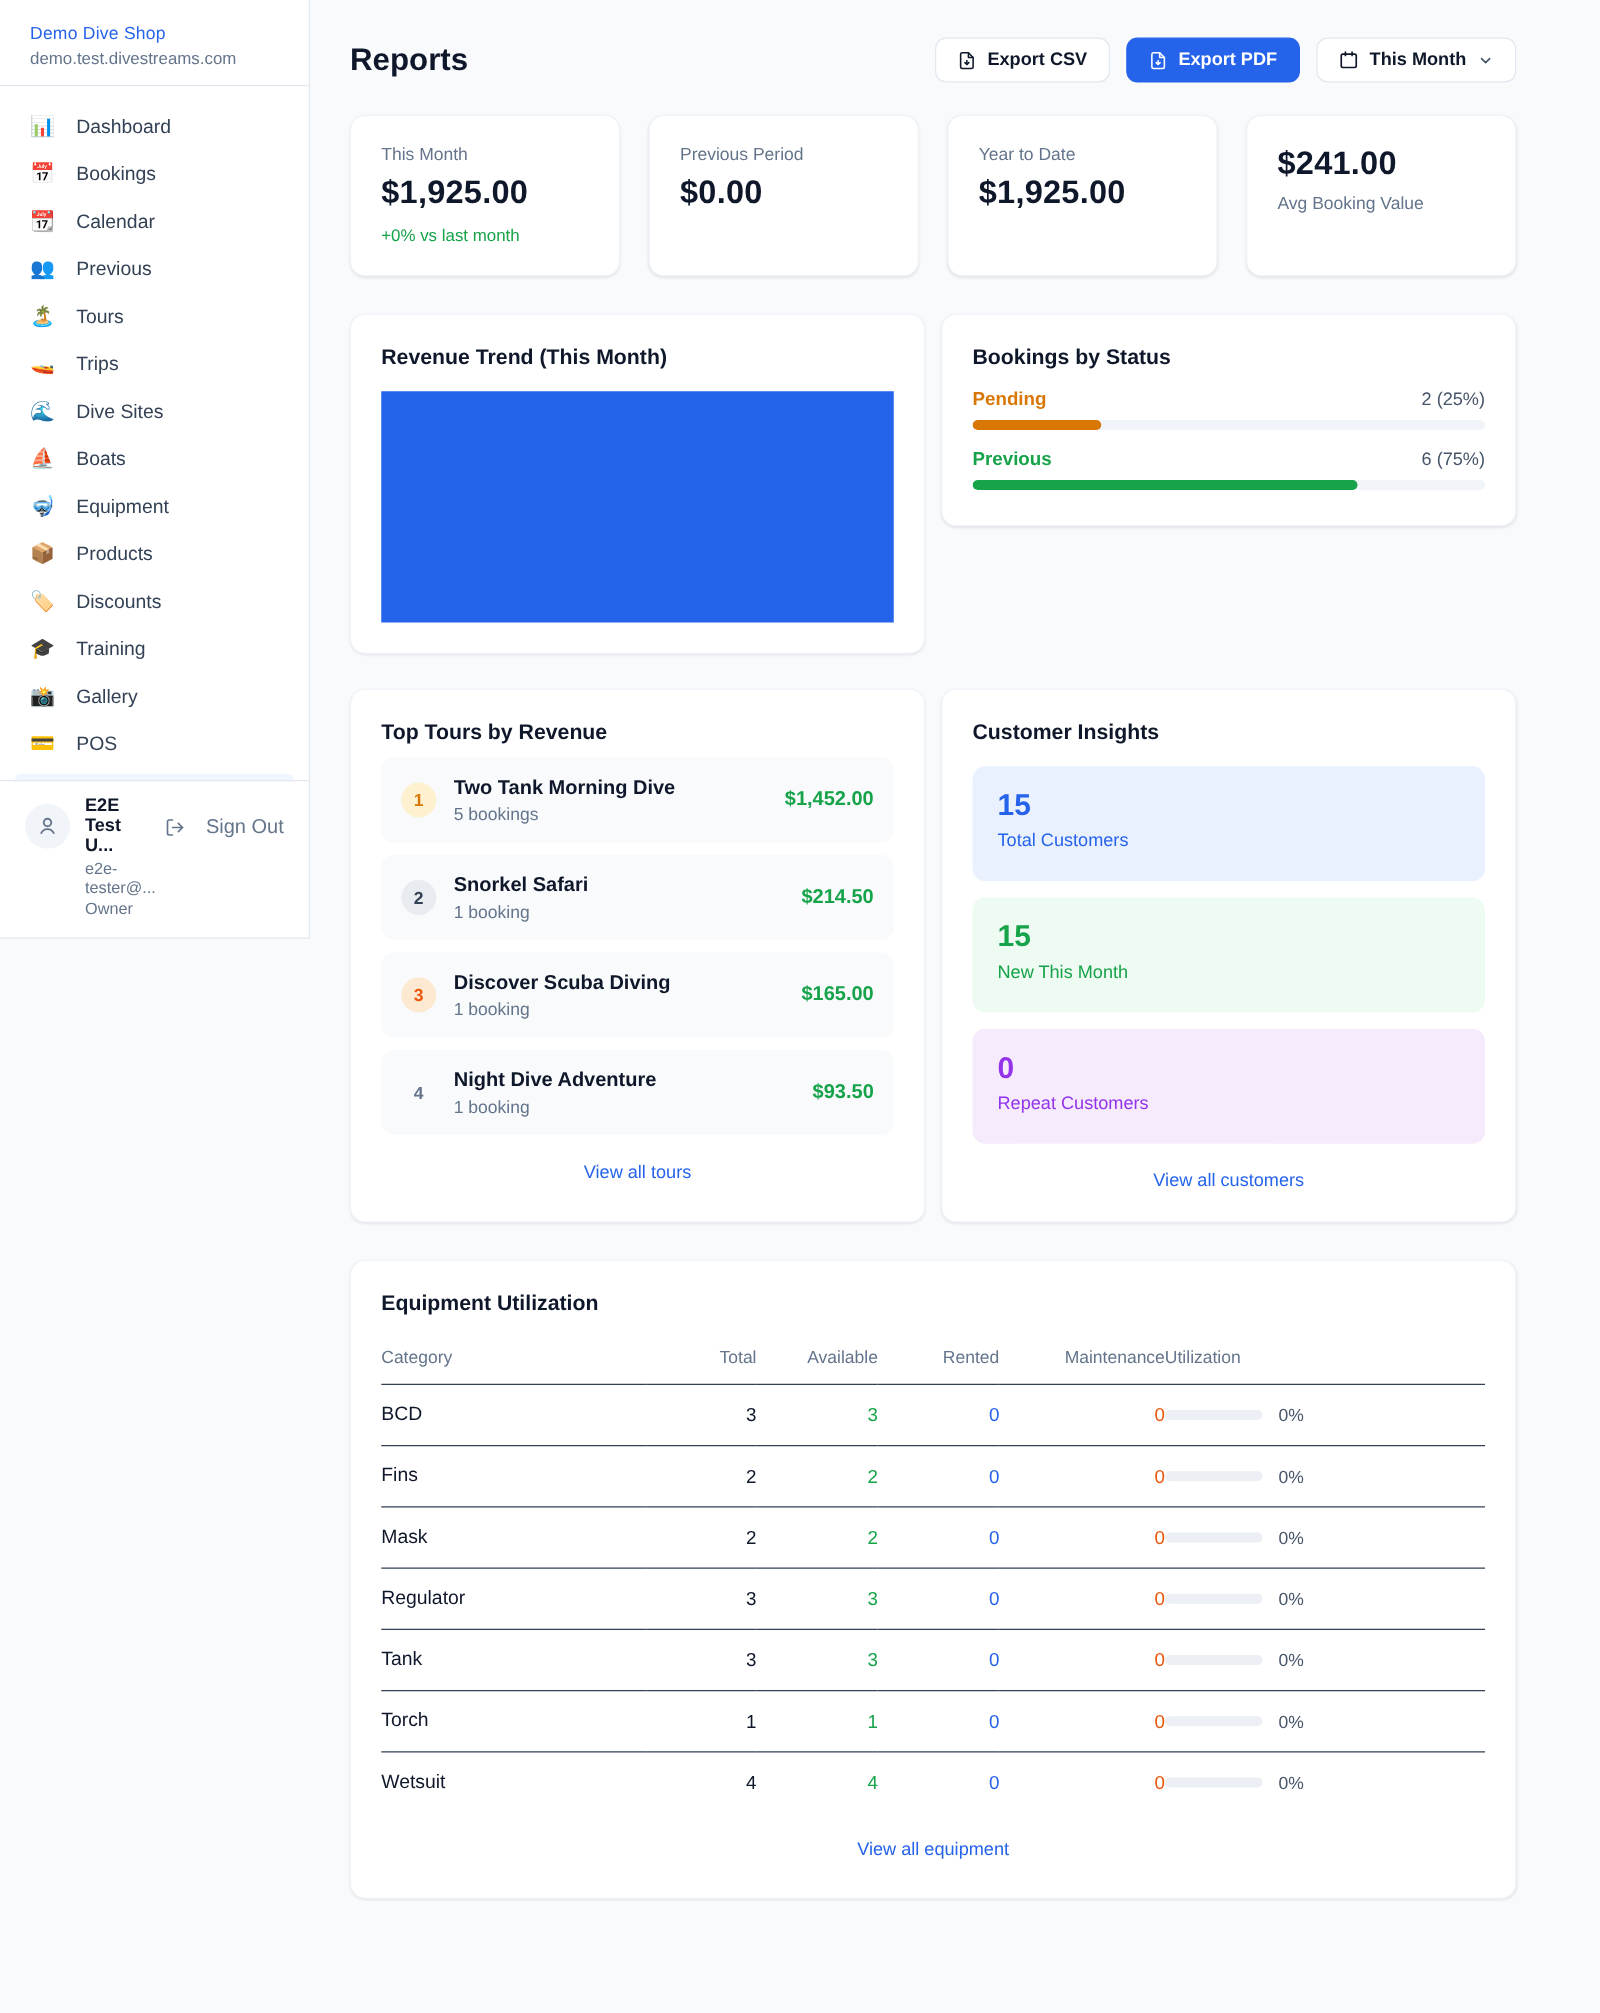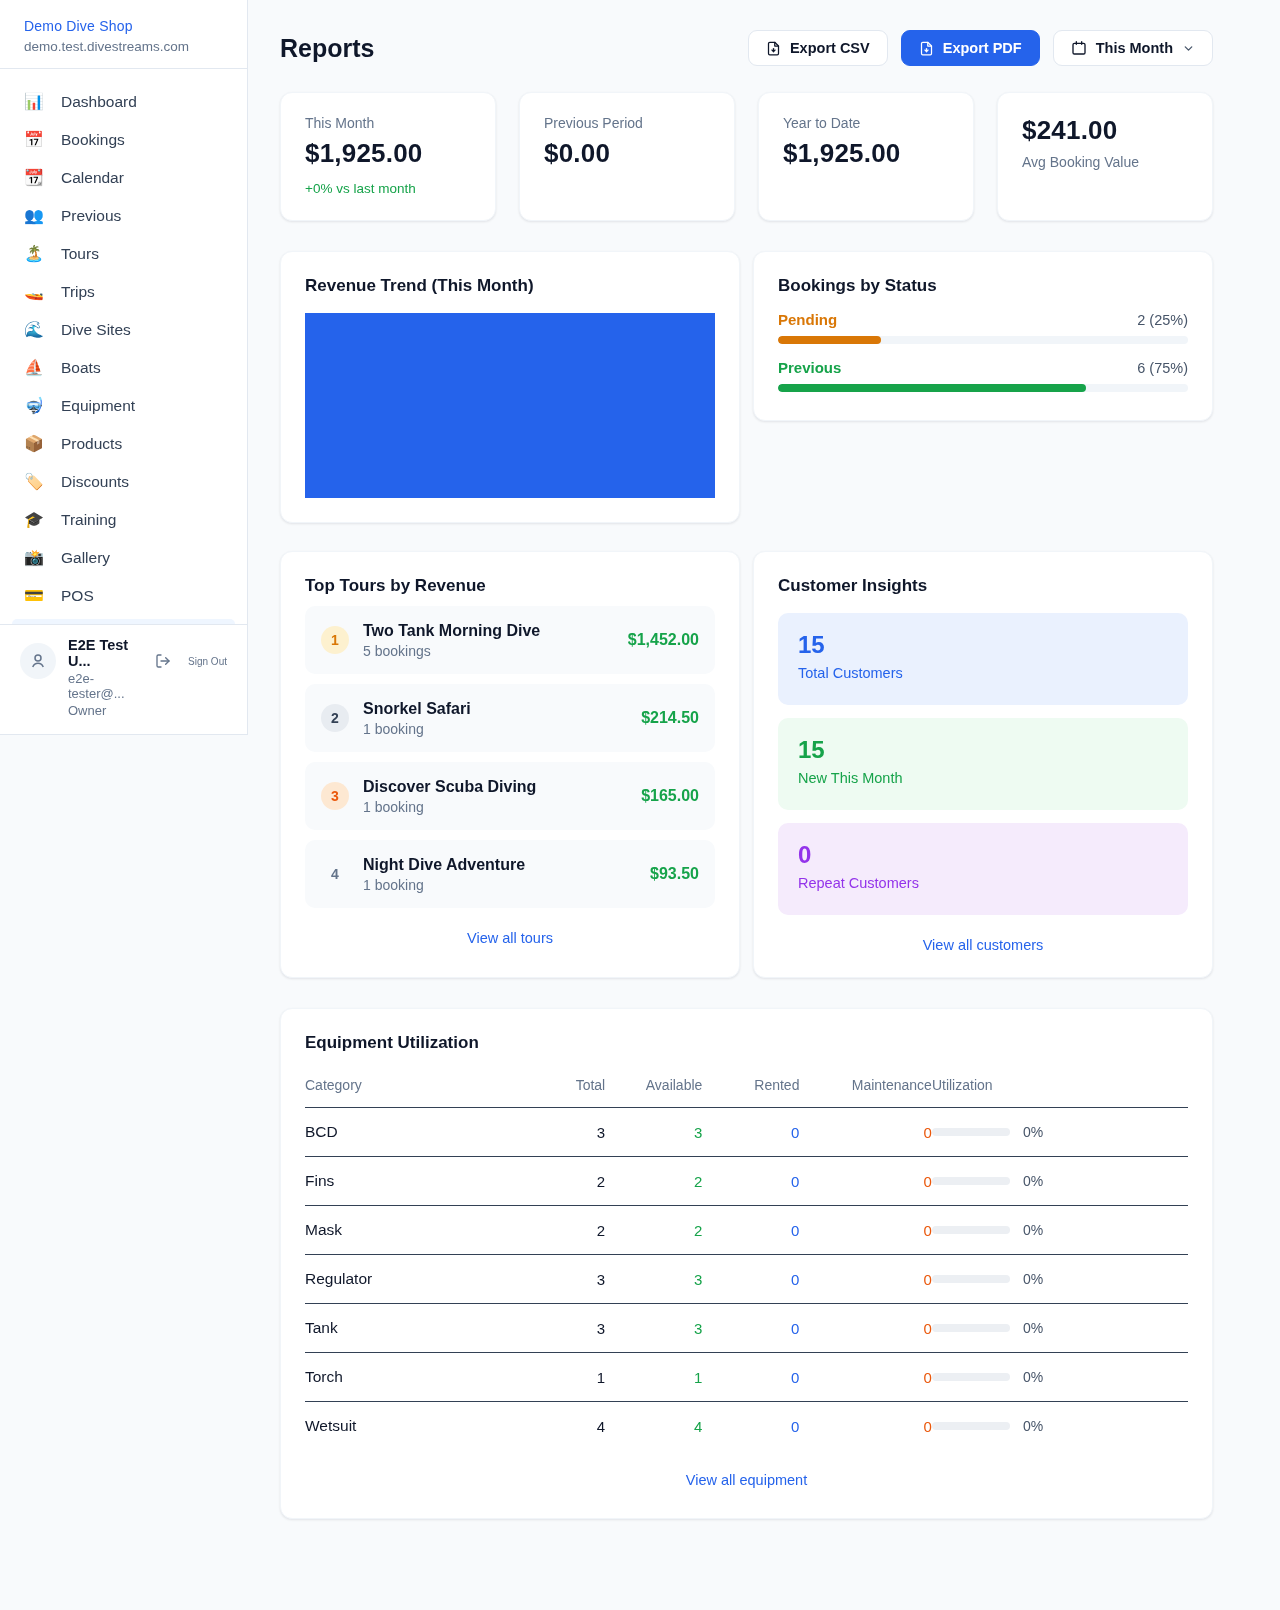--- a/index.html
+++ b/index.html
@@ -24,21 +24,21 @@
   .nav-item{display:flex;align-items:center;gap:17px;padding:10px 24px;font-size:15.5px;
     color:#334155;cursor:pointer}
   .nav-item .ico{width:20px;font-size:16px;text-align:center;line-height:1}
   .active-sliver{height:5px;margin:4px 12px 0;background:#eff6ff;border-radius:8px 8px 0 0}
   .user{border-top:1px solid var(--border);padding:12px 20px 16px;display:flex;align-items:flex-start;gap:12px}
   .avatar{width:36px;height:36px;border-radius:50%;background:#f1f5f9;display:flex;
     align-items:center;justify-content:center;flex:0 0 36px;margin-top:6px}
   .user-meta{flex:1;min-width:0}
   .user-name{font-size:14.5px;font-weight:700}
   .user-email,.user-role{font-size:13px;color:var(--muted);margin-top:2px}
-  .signout{display:flex;align-items:center;gap:17px;color:var(--muted);font-size:10px;
+  .signout{display:flex;align-items:center;gap:17px;color:var(--muted);font-size:16px;
     margin-top:16px;cursor:pointer;white-space:nowrap}
 
   
   .content{flex:1;padding:30px 67px 48px 32px;min-width:0}
   .page-header{display:flex;align-items:center;justify-content:space-between;margin-bottom:26px}
   .page-title{font-size:25px;font-weight:800}
   .header-actions{display:flex;gap:13px}
   .btn{display:flex;align-items:center;gap:9px;border-radius:9px;padding:9px 17px;
     font-size:14.5px;font-weight:700;cursor:pointer;background:#fff;
     border:1px solid var(--border);color:var(--text)}

